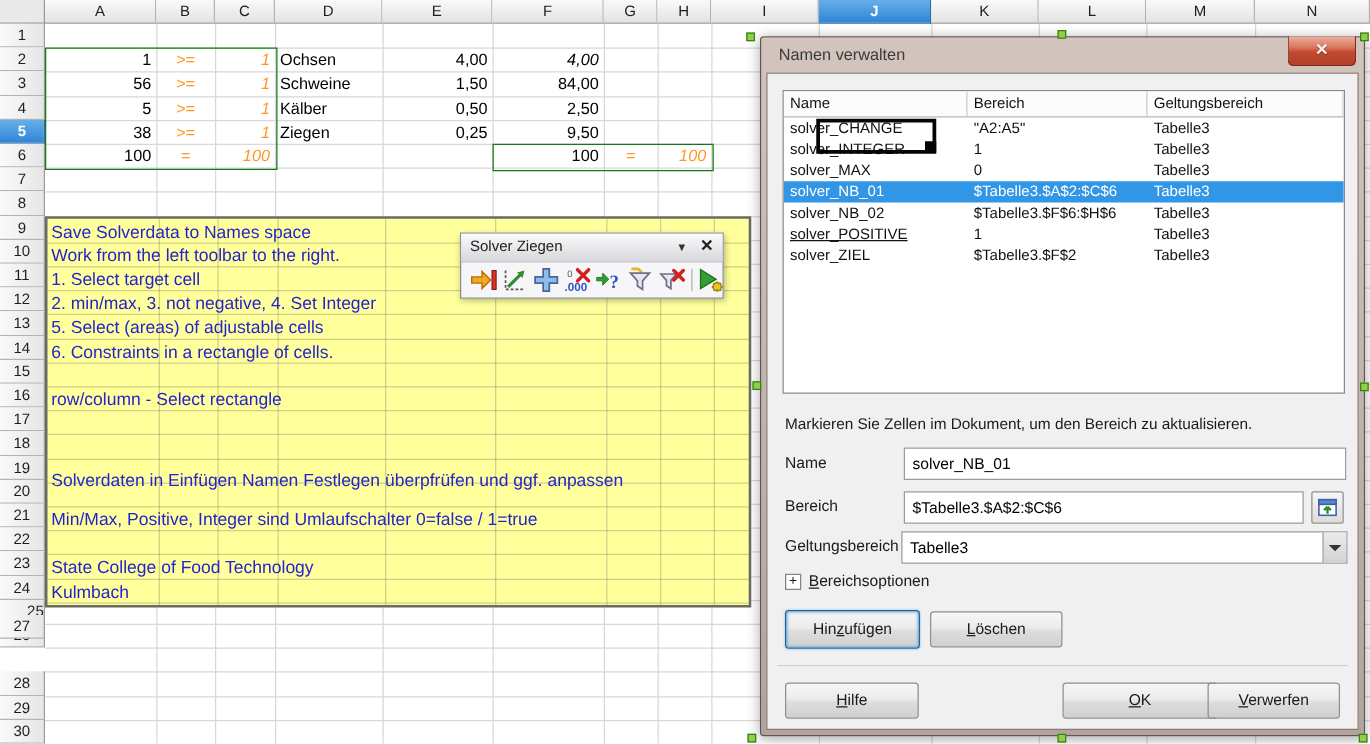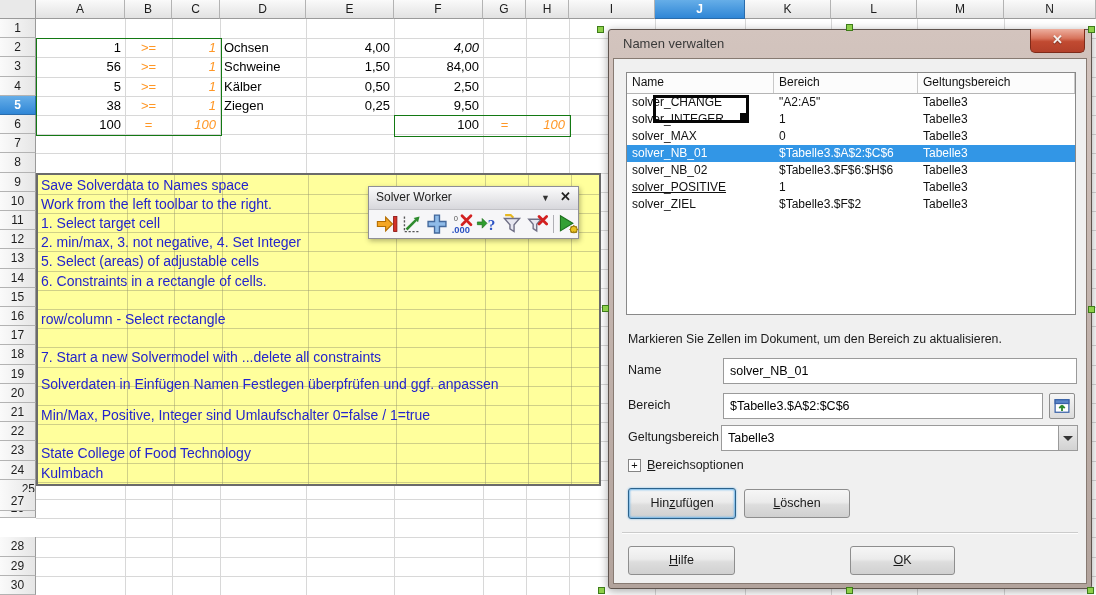--- a/index.html
+++ b/index.html
@@ -95,21 +95,21 @@
   .btn{position:absolute;box-sizing:border-box;border:1px solid #8e8e8e;border-radius:3px;
         background:linear-gradient(#f6f6f6 0%,#ebebeb 45%,#dddddd 55%,#d0d0d0 100%);
         font-size:12.5px;color:#1a1a1a;text-align:center;}
   .btn span{display:inline-block;vertical-align:middle;}
   .btn-add{left:14px;top:429px;width:108px;height:31px;line-height:29px;
         border:1px solid #2c628b;box-shadow:0 0 2px 1px #6db6ec inset,0 0 2px #6db6ec;}
   .btn-del{left:130px;top:430px;width:106px;height:29px;line-height:27px;}
   .dlg-sep{position:absolute;left:8px;right:8px;top:473px;height:1px;background:#cbcbcb;
         border-bottom:1px solid #fdfdfd;}
   .btn-help{left:14px;top:487px;width:107px;height:29px;line-height:27px;}
-  .btn-ok{left:236px;top:487px;width:105px;height:29px;line-height:27px;}
+  .btn-ok{left:236px;top:487px;width:124px;height:29px;line-height:27px;}
   .btn-cancel{left:352px;top:487px;width:106px;height:29px;line-height:27px;}
   
   #anno-rect{position:absolute;left:653px;top:95px;width:90px;height:22px;border:3px solid #050505;}
   #anno-dot{position:absolute;left:740px;top:113px;width:9px;height:9px;background:#050505;}
   .handle{position:absolute;width:7px;height:7px;box-sizing:border-box;background:#8ed04a;
         border:1px solid #3e7c1a;}
 </style>
 </head>
 <body>
 
@@ -263,30 +263,29 @@
       <div class="nhline" style="top: 268.4px;"></div>
       <div class="nhline" style="top: 287.6px;"></div>
       <div class="nhline" style="top: 306.8px;"></div>
       <div class="nline" style="top: 0.6px;">Save Solverdata to Names space</div>
       <div class="nline" style="top: 19.8px;">Work from the left toolbar to the right.</div>
       <div class="nline" style="top: 39px;">1. Select target cell</div>
       <div class="nline" style="top: 58.2px;">2. min/max, 3. not negative, 4. Set Integer</div>
       <div class="nline" style="top: 77.4px;">5. Select (areas) of adjustable cells</div>
       <div class="nline" style="top: 96.6px;">6. Constraints in a rectangle of cells.</div>
       <div class="nline" style="top: 135px;">row/column - Select rectangle</div>
-      <div class="nline" style="top: 173.4px;">7. Start a new Solvermodel with ...delete all constraints</div>
       <div class="nline" style="top: 200px;">Solverdaten in Einfügen Namen Festlegen überpfrüfen und ggf. anpassen</div>
       <div class="nline" style="top: 231px;">Min/Max, Positive, Integer sind Umlaufschalter 0=false / 1=true</div>
       <div class="nline" style="top: 269.4px;">State College of Food Technology</div>
       <div class="nline" style="top: 288.6px;">Kulmbach</div>
     </div>
 
   <div id="toolbar">
     <div class="tb-title">
-      <span class="tb-title-text">Solver Worker</span>
+      <span class="tb-title-text">Solver Ziegen</span>
       <span class="tb-menu">▼</span>
       <span class="tb-close">✕</span>
     </div>
     <div class="tbi" style="left:7px">
       <svg viewBox="0 0 16 16">
           <polygon points="1,6.2 7,6.2 7,3 12,8 7,13 7,9.8 1,9.8" fill="#f5a623" stroke="#b36d00" stroke-width="0.8"></polygon>
           <rect x="12.8" y="2.5" width="2.4" height="11" fill="#d33327" stroke="#8a1111" stroke-width="0.6"></rect>
         </svg>
     </div>
     <div class="tbi" style="left:32px">
@@ -421,20 +420,23 @@
       </div>
       <div class="btn btn-del">
         <span><u>L</u>öschen</span>
       </div>
       <div class="dlg-sep"></div>
       <div class="btn btn-help">
         <span><u>H</u>ilfe</span>
       </div>
       <div class="btn btn-ok">
         <span><u>O</u>K</span>
+      </div>
+      <div class="btn btn-cancel">
+        <span><u>V</u>erwerfen</span>
       </div>
     </div>
   </div>
 
   <div id="anno-rect"></div>
   <div id="anno-dot"></div>
 <div class="handle" style="left: 597px; top: 26px;"></div>
     <div class="handle" style="left: 846px; top: 24px;"></div>
     <div class="handle" style="left: 1088px; top: 26px;"></div>
     <div class="handle" style="left: 602px; top: 305px;"></div>

